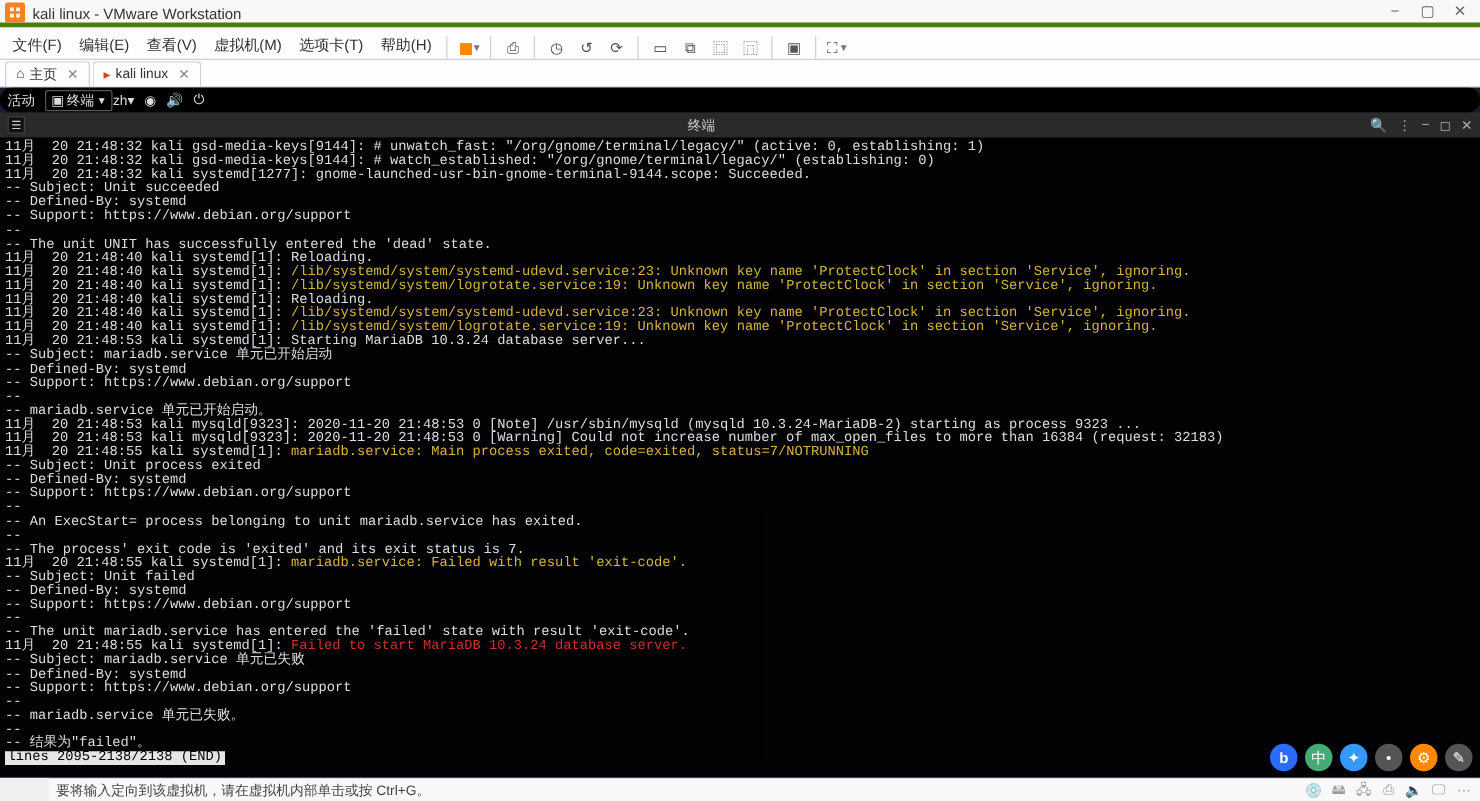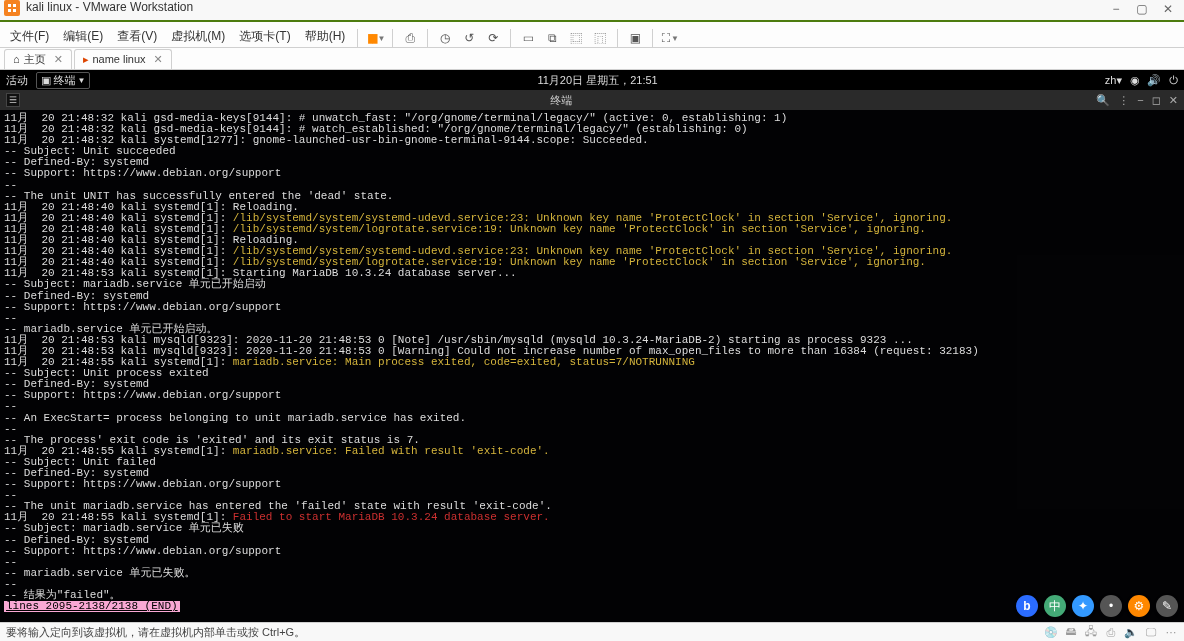--- a/index.html
+++ b/index.html
@@ -1,19 +1,19 @@
 <!DOCTYPE html>
 <html><head>
 <meta charset="utf-8">
 <style>
 * { margin: 0; padding: 0; box-sizing: border-box; }
 body { font-family: "Segoe UI", Tahoma, sans-serif; font-size: 12px; background: #f0f0f0; width: 1184px; height: 641px; overflow: hidden; position: relative; }
 
 
-.vmware-titlebar { display: flex; align-items: flex-start; height: 22px; background: #f8f8f8; border-bottom: 2px solid #4d7c0f; padding: 0 4px; }
+.vmware-titlebar { display: flex; align-items: flex-end; height: 22px; background: #f8f8f8; border-bottom: 4px solid #4d7c0f; padding: 0 4px; }
 .vmware-titlebar .logo { width: 16px; height: 16px; background: #f58220; border-radius: 2px; margin-right: 6px; display: flex; align-items: center; justify-content: center; }
 .vmware-titlebar .title { flex: 1; font-size: 12px; color: #333; }
 .vmware-titlebar .win-controls { display: flex; gap: 2px; }
 .vmware-titlebar .win-btn { width: 24px; height: 18px; display: flex; align-items: center; justify-content: center; color: #666; cursor: pointer; }
 
 
 .vmware-menubar { display: flex; align-items: flex-end; height: 26px; background: #fdfdfd; border-bottom: 1px solid #d0d0d0; padding: 0 4px; gap: 2px; }
 .vmware-menubar .menu-item { padding: 2px 6px; font-size: 12px; color: #333; cursor: pointer; }
 .vmware-menubar .sep { width: 1px; height: 18px; background: #d0d0d0; margin: 0 4px; }
 .vmware-menubar .tb-icon { width: 18px; height: 18px; display: flex; align-items: center; justify-content: center; color: #555; cursor: pointer; margin: 0 2px; }
@@ -23,44 +23,44 @@
 
 .vmware-tabs { display: flex; align-items: center; height: 22px; background: #fdfdfd; border-bottom: 1px solid #d0d0d0; padding: 0 4px; gap: 2px; }
 .vmware-tabs .tab { display: flex; align-items: center; padding: 2px 8px; border: 1px solid #d0d0d0; border-bottom: none; border-radius: 3px 3px 0 0; background: #fdfdfd; font-size: 11px; color: #333; cursor: pointer; gap: 4px; height: 20px; }
 .vmware-tabs .tab .home-icon { font-size: 11px; }
 .vmware-tabs .tab .close { color: #888; font-size: 11px; margin-left: 4px; }
 
 
 .guest { position: relative; background: #1a1a2e; height: 552px; overflow: hidden; }
 
 
-.kali-topbar { display: flex; align-items: center; height: 20px; background: #000; color: #ddd; font-size: 11px; padding: 0 6px; }
+.kali-topbar { display: flex; align-items: center; height: 20px; background: #000; color: #ddd; font-size: 11px; padding: 0 6px; border-radius: 10px; }
 .kali-topbar .left { display: flex; gap: 8px; align-items: center; }
 .kali-topbar .left .act { cursor: pointer; }
 .kali-topbar .left .term-btn { display: flex; align-items: center; gap: 2px; border: 1px solid #555; padding: 0 4px; border-radius: 2px; cursor: pointer; }
 .kali-topbar .center { flex: 1; text-align: center; }
 .kali-topbar .right { display: flex; gap: 8px; }
 .kali-topbar .right .sys-icon { cursor: pointer; }
 
 
 .kali-winbar { display: flex; align-items: center; height: 20px; background: #2a2a2a; color: #ccc; font-size: 11px; padding: 0 6px; }
 .kali-winbar .winicon { width: 14px; height: 14px; background: #111; border: 1px solid #444; margin-right: 6px; display: flex; align-items: center; justify-content: center; font-size: 9px; }
 .kali-winbar .title { flex: 1; text-align: center; }
 .kali-winbar .right-controls { display: flex; gap: 8px; align-items: center; }
 .kali-winbar .win-ctrl { cursor: pointer; color: #aaa; }
 
 
 .terminal { font-family: "Consolas", "Liberation Mono", monospace; font-size: 11px; line-height: 11.1px; color: #ccc; background: rgba(0,0,0,0.9); padding: 3px 4px 0 4px; white-space: pre; overflow: hidden; height: 536px; }
 .terminal .yellow { color: #d4b43c; }
 .terminal .red { color: #cc3030; font-weight: normal; }
 .terminal .white { color: #ddd; }
-.terminal .pager-status { background: #f9a8d4; color: #000; display: inline-block; padding: 0 2px; text-decoration: underline; }
+.terminal .pager-status { background: #e5e5e5; color: #000; display: inline-block; padding: 0 2px; }
 
 
-.vmware-statusbar { display: flex; align-items: center; height: 19px; background: #f8f8f8; border-top: 1px solid #d0d0d0; padding: 0 6px; font-size: 11px; color: #444; justify-content: space-between; }
+.vmware-statusbar { display: flex; align-items: center; height: 19px; background: #f8f8f8; border-top: 1px solid #d0d0d0; padding: 0 6px; font-size: 11px; color: #444; justify-content: space-between; margin-left: 39px; }
 .vmware-statusbar .right-icons { display: flex; gap: 6px; align-items: center; }
 .vmware-statusbar .status-icon { width: 14px; height: 14px; display: flex; align-items: center; justify-content: center; color: #999; }
 
 
 .float-tray { position: absolute; right: 6px; bottom: 24px; display: flex; gap: 6px; align-items: center; }
 .float-tray .tray-icon { width: 22px; height: 22px; border-radius: 50%; display: flex; align-items: center; justify-content: center; font-size: 12px; color: #fff; box-shadow: 0 1px 3px rgba(0,0,0,0.4); }
 .float-tray .baidu { background: #2b6cff; font-weight: bold; }
 .float-tray .ime { background: #4a7; }
 .float-tray .orange { background: #ff8800; }
 .float-tray .blue { background: #3399ff; }
@@ -113,37 +113,36 @@
 </div>
 
 <div class="vmware-tabs">
   <div class="tab">
     <span class="home-icon">⌂</span>
     <span>主页</span>
     <span class="close">✕</span>
   </div>
   <div class="tab">
     <span style="color:#d40;">▸</span>
-    <span>name linux</span>
+    <span>kali linux</span>
     <span class="close">✕</span>
   </div>
 </div>
 
 <div class="guest">
 
   <div class="kali-topbar">
     <div class="left">
       <span class="act">活动</span>
       <span class="term-btn">
         <span>▣</span>
         <span>终端</span>
         <span style="font-size:8px;">▼</span>
       </span>
     </div>
-    <div class="center">11月20日 星期五，21:51</div>
     <div class="right">
       <span class="sys-icon"><span>zh</span>▾</span>
       <span class="sys-icon">◉</span>
       <span class="sys-icon">🔊</span>
       <span class="sys-icon">⏻</span>
     </div>
   </div>
 
   <div class="kali-winbar">
     <div class="winicon">☰</div>

